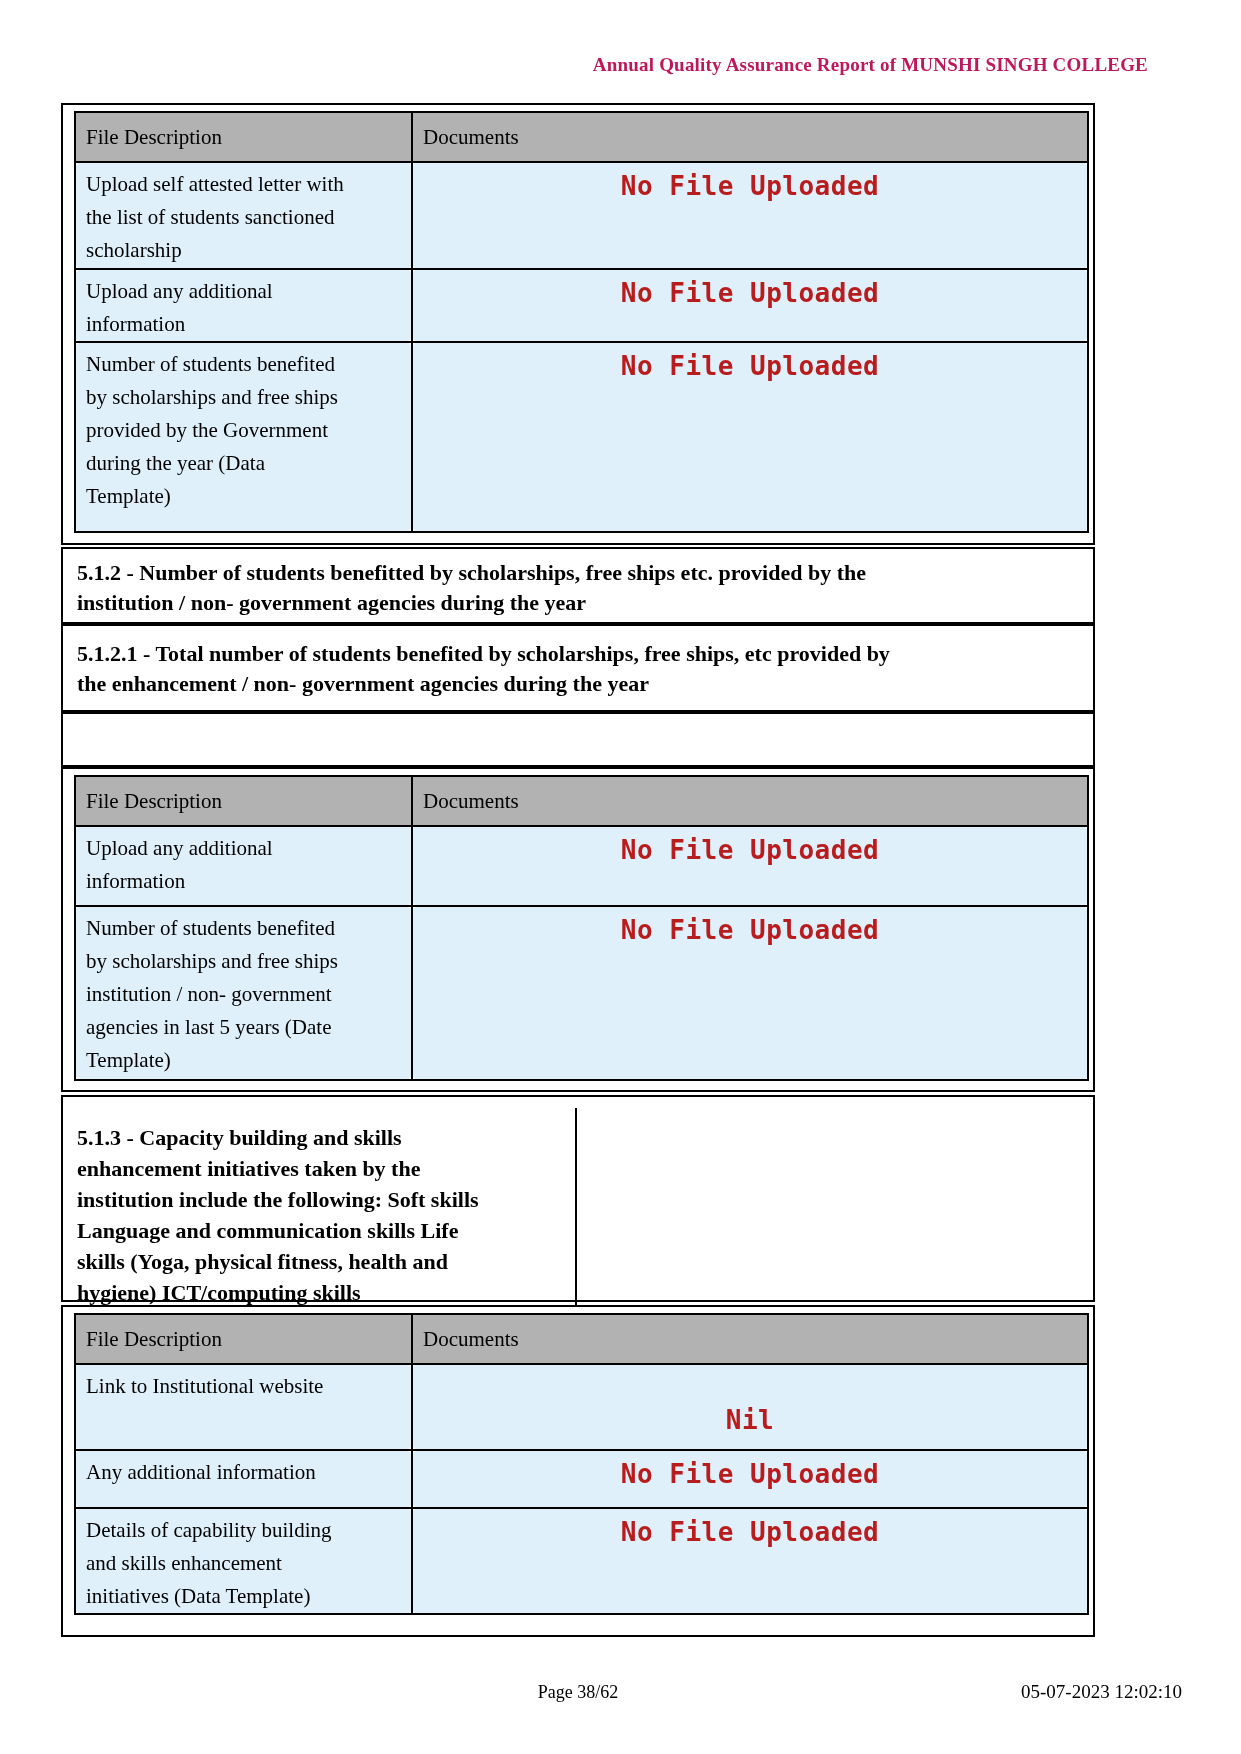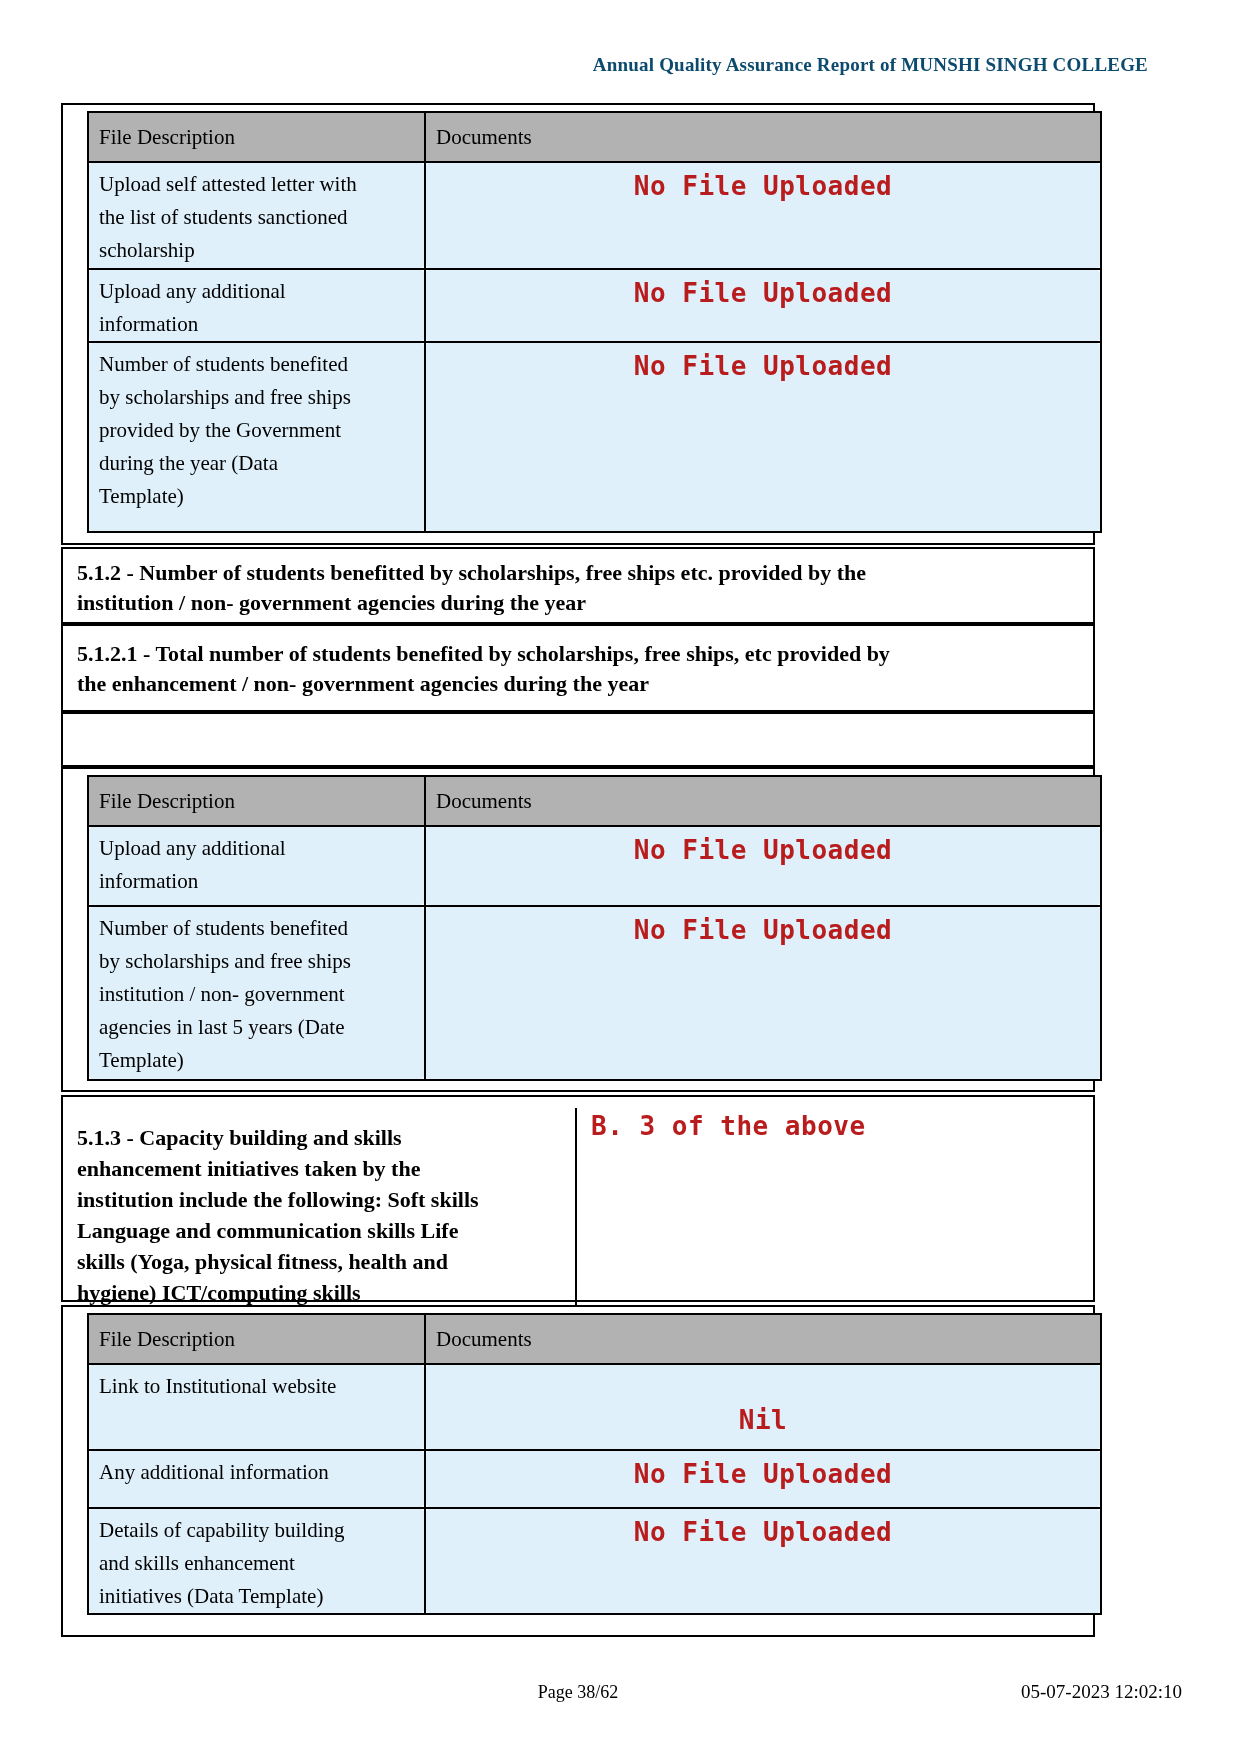--- a/index.html
+++ b/index.html
@@ -14,21 +14,21 @@
   }
 
   
   .doc-header {
     position: absolute;
     top: 54px; left: 0;
     width: 1148px;
     text-align: right;
     font-size: 19px;
     font-weight: bold;
-    color: #0c4a6e;
+    color: #be185d;
     letter-spacing: 0.2px;
   }
   .footer-page {
     position: absolute;
     top: 1682px; left: 61px;
     width: 1034px;
     text-align: center;
     font-size: 18px;
   }
   .footer-ts {
@@ -83,21 +83,21 @@
   .qa-a {
     padding: 14px 0 0 14px;
     box-sizing: border-box;
   }
 
   
   table.ftable {
     border-collapse: collapse;
     table-layout: fixed;
     width: calc(100% - 15px);
-    margin: 6px 7px 0 24px;
+    margin: 6px 7px 0 11px;
   }
   table.ftable th, table.ftable td {
     border: 2px solid #000;
     box-sizing: border-box;
     overflow: hidden;
   }
   table.ftable th {
     background: #b2b2b2;
     font-weight: normal;
     text-align: left;
@@ -213,23 +213,20 @@
   </div>
 
   <div class="box box-f">
     <div class="qa-grid">
       <div class="qa-q">5.1.3 - Capacity building and skills
 enhancement initiatives taken by the
 institution include the following: Soft skills
 Language and communication skills Life
 skills (Yoga, physical fitness, health and
 hygiene) ICT/computing skills</div>
-      <div class="qa-a">
-        <span class="mono">B. 3 of the above</span>
-      </div>
     </div>
   </div>
 
   <div class="box box-g">
     <table class="ftable">
       <colgroup>
           <col class="col-desc">
           <col>
         </colgroup>
       <tbody>

